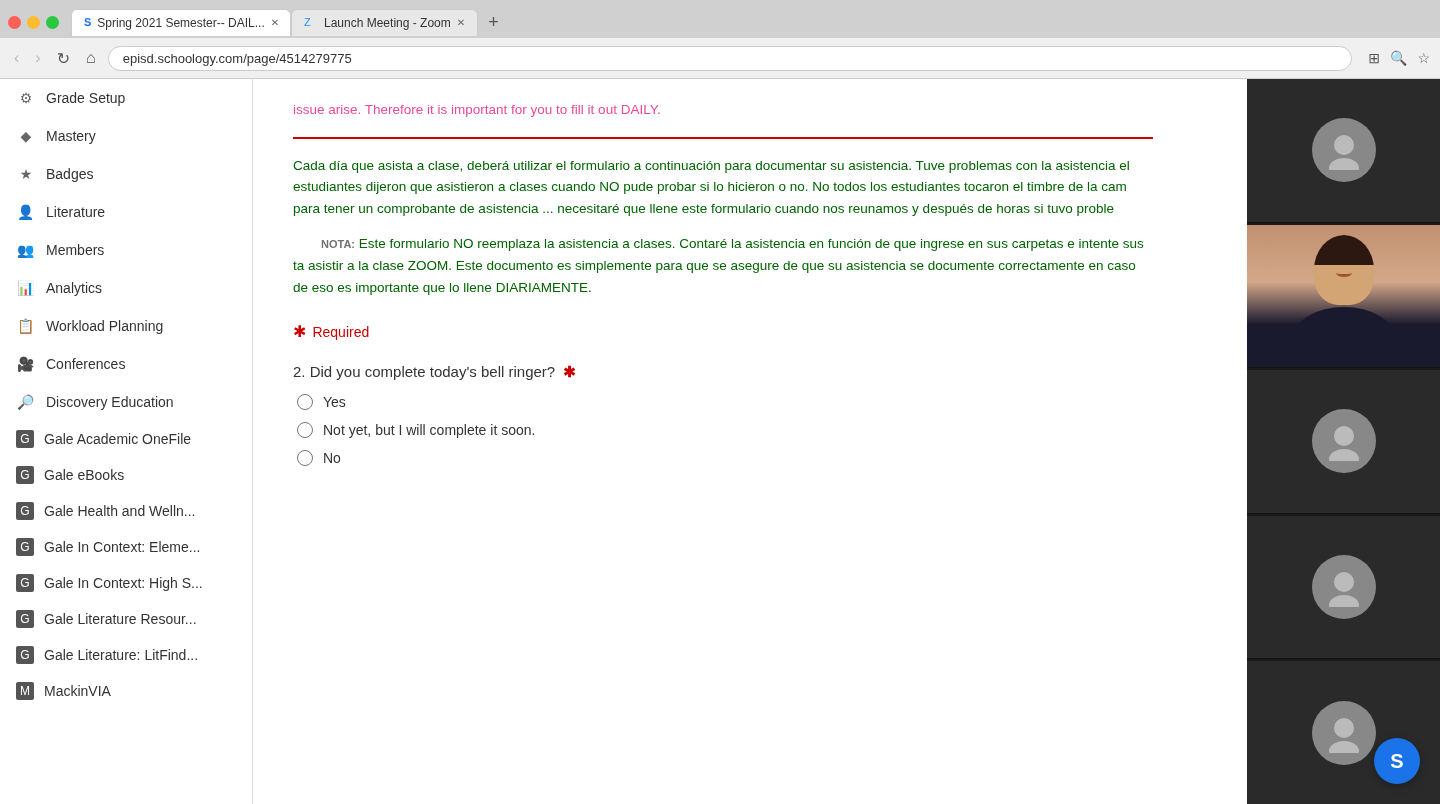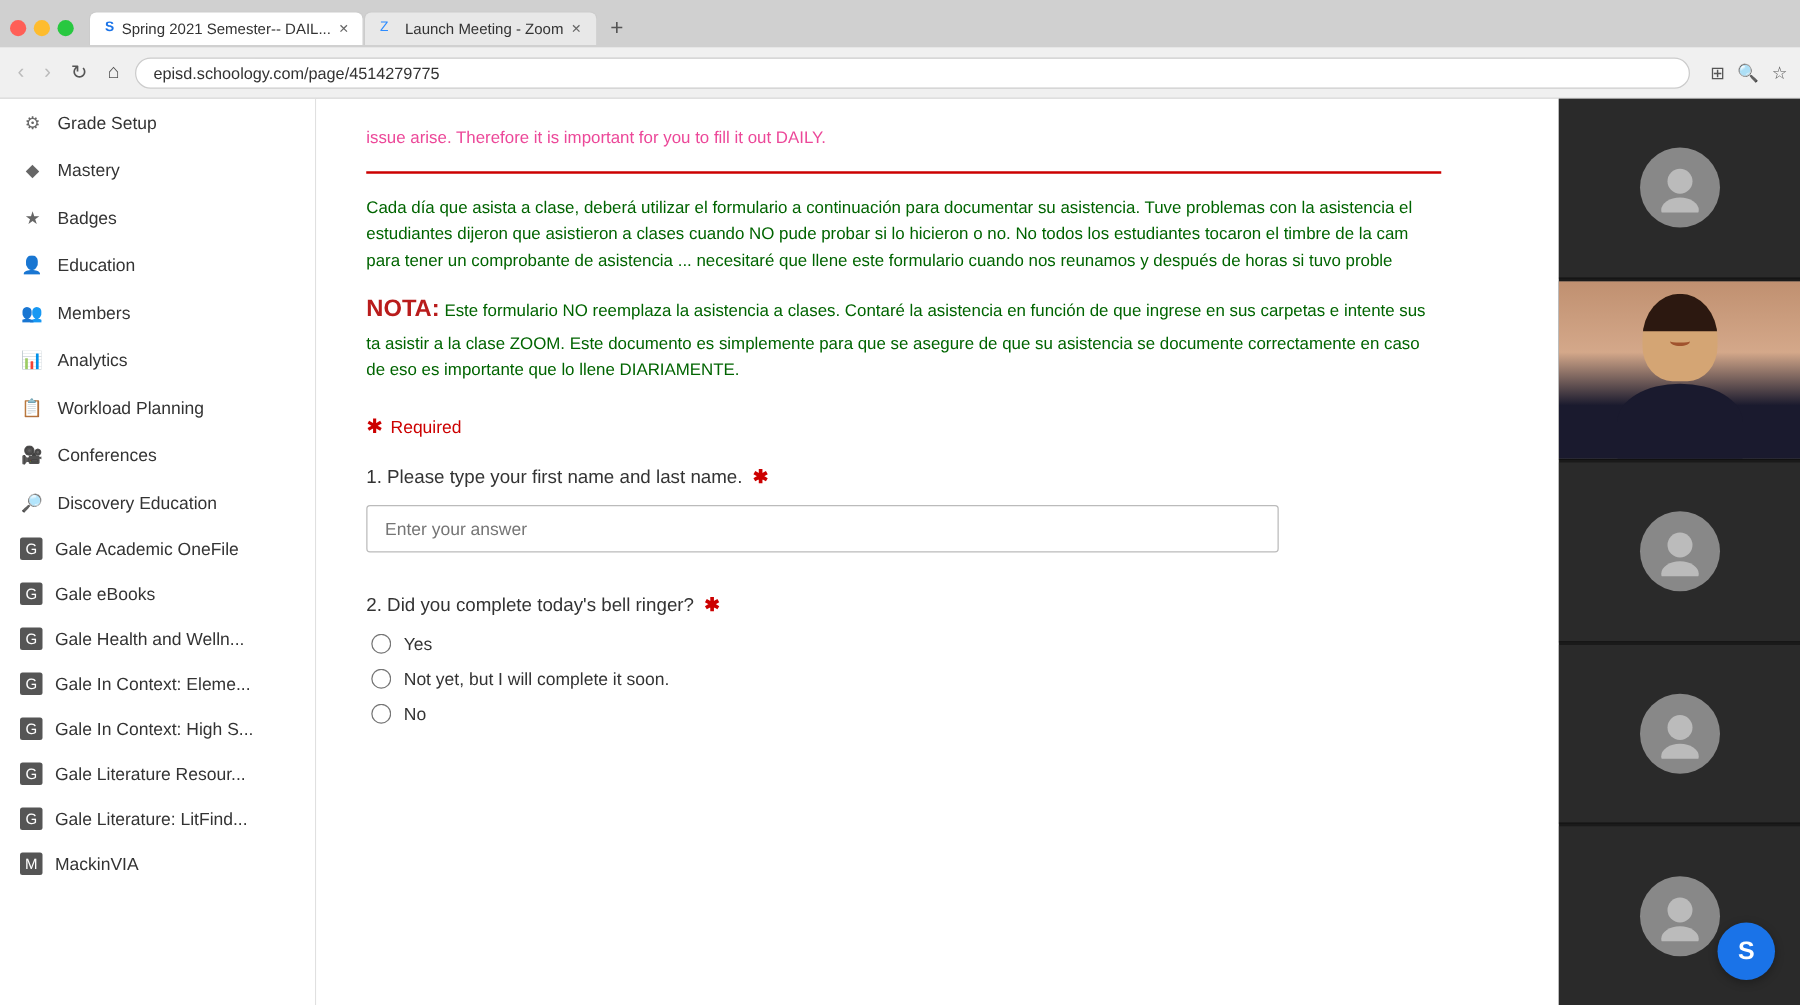--- a/index.html
+++ b/index.html
@@ -78,21 +78,21 @@
     }
     .content-inner {
       max-width: 940px; padding: 20px 40px 40px 40px;
     }
 
     .divider-red {
       border: none; border-top: 2px solid #cc0000; margin: 16px 0;
     }
 
     .text-green { color: #006400; font-size: 13.5px; line-height: 1.6; }
-    .text-red-label { color: #b91c1c; font-weight: bold; font-size: 19px; }
+    .text-red-label { color: #737373; font-weight: bold; font-size: 11px; margin-left: 28px; }
     .text-green-2 { color: #006400; font-size: 13.5px; line-height: 1.6; }
 
     .daily-text {
       color: #ec4899; font-size: 13.5px; line-height: 1.6; margin-bottom: 8px;
     }
 
     .required-section { margin-top: 24px; margin-bottom: 20px; }
     .required-label {
       display: flex; align-items: center; gap: 6px;
       color: #cc0000; font-size: 14px;
@@ -192,21 +192,21 @@
     <div class="sidebar-item">
       <span class="sidebar-icon">◆</span>
       <span>Mastery</span>
     </div>
     <div class="sidebar-item">
       <span class="sidebar-icon">★</span>
       <span>Badges</span>
     </div>
     <div class="sidebar-item">
       <span class="sidebar-icon">👤</span>
-      <span>Education</span>
+      <span>Literature</span>
     </div>
     <div class="sidebar-item">
       <span class="sidebar-icon">👥</span>
       <span>Members</span>
     </div>
     <div class="sidebar-item">
       <span class="sidebar-icon">📊</span>
       <span>Analytics</span>
     </div>
     <div class="sidebar-item">
@@ -269,28 +269,20 @@
         <span> Este formulario NO reemplaza la asistencia a clases. Contaré la asistencia en función de que ingrese en sus carpetas e intente sus ta asistir a la clase ZOOM. Este documento es simplemente para que se asegure de que su asistencia se documente correctamente en caso de eso es importante que lo llene DIARIAMENTE.</span>
       </p>
 
       <div class="required-section">
         <span class="required-label">
           <span class="required-star">✱</span>
           <span>Required</span>
         </span>
       </div>
 
-      <div class="question-block">
-        <div class="question-text">
-          <span>1.</span>
-          <span>Please type your first name and last name.</span>
-          <span class="question-required">✱</span>
-        </div>
-        <input type="text" class="text-input" placeholder="Enter your answer" style="">
-      </div>
 
       <div class="question-block">
         <div class="question-text">
           <span>2.</span>
           <span>Did you complete today's bell ringer?</span>
           <span class="question-required" style="color:#cc0000;"> ✱</span>
         </div>
         <div class="radio-group">
           <label class="radio-option">
             <input type="radio" name="q2" style="">

